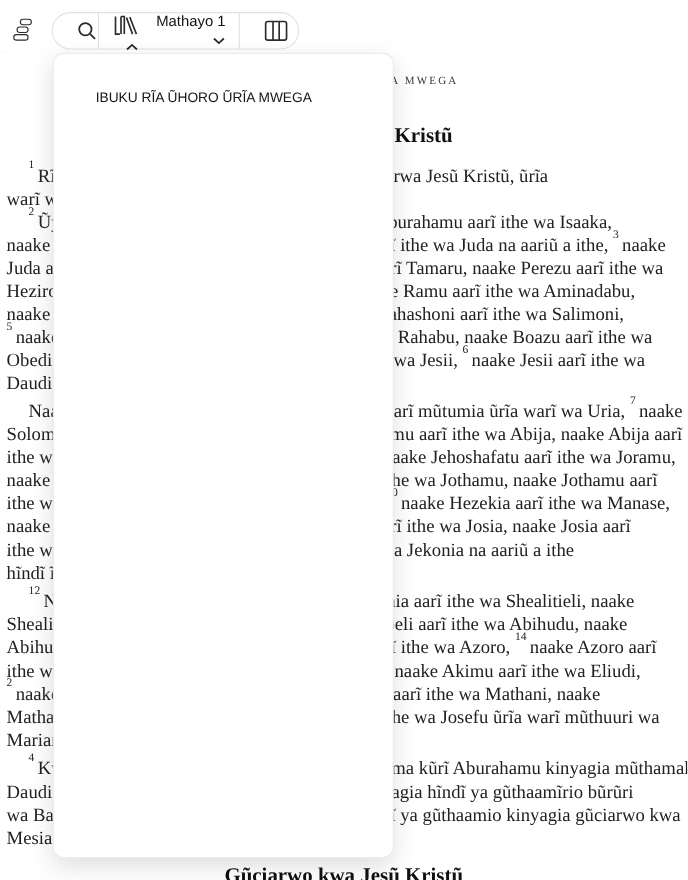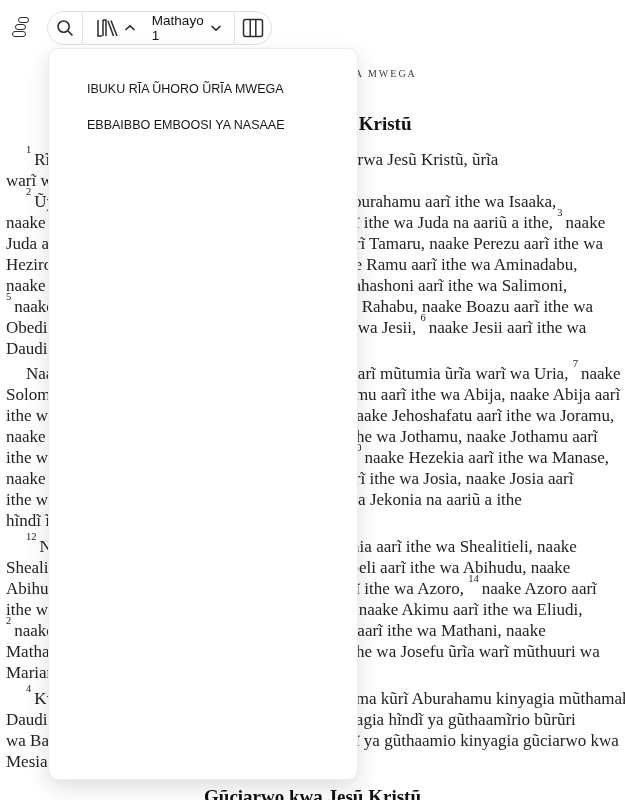--- a/index.html
+++ b/index.html
@@ -9,21 +9,21 @@
   .edge-strip{position:absolute;left:0;top:0;width:5px;height:800px;background:#d6d6d2;}
   
   .topbar{position:absolute;left:0;top:0;width:625px;height:48px;background:#fff;}
   .logo{position:absolute;left:11px;top:17px;width:22px;height:22px;}
   .logo .bar{position:absolute;height:4px;border:1.6px solid #2b2b2b;border-radius:3px;background:#fff;}
   .logo .b1{left:7px;top:0;width:9px;}
   .logo .b2{left:4px;top:7px;width:9px;}
   .logo .b3{left:1px;top:14px;width:12px;}
   .pill{position:absolute;left:47px;top:11px;width:225px;height:34px;border:1px solid #e2e2e2;
         border-radius:17px;background:#fff;display:flex;align-items:center;box-sizing:border-box;}
-  .pill .sect{display:flex;align-items:center;height:100%;cursor:pointer;}
+  .pill .sect{display:flex;align-items:flex-end;height:100%;cursor:pointer;flex-direction:column;}
   .pill .div{width:1px;height:33px;background:#e2e2e2;align-self:center;}
   .srch{width:41px;justify-content:center;}
   .vers{padding:0 10px 0 12px;gap:5px;}
   .chap{padding:0 12px 0 6px;gap:6px;font-size:13.5px;color:#111;}
   .parl{width:44px;justify-content:center;}
   svg{display:block;}
   
   .reader{position:absolute;left:0;top:48px;width:625px;height:752px;background:#fff;}
   .vheader{position:absolute;left:0;top:20px;width:625px;text-align:center;
            font-family:"Liberation Serif",serif;font-size:10px;letter-spacing:2px;color:#3a3a3a;}
@@ -147,16 +147,15 @@
           <div class="vline">Daudi, na njiarwa ikũmi na inya kuuma Daudi kinyagia hĩndĩ ya gũthaamĩrio bũrũri</div>
           <div class="vline">wa Babuloni, na njiarwa ikũmi na inya kuuma hĩndĩ ya gũthaamio kinyagia gũciarwo kwa</div>
           <div class="vline">Mesia.</div>
         </div>
       </div>
     <div class="h-bottom">Gũciarwo kwa Jesũ Kristũ</div>
   </div>
 
   <div class="menu">
       <div class="mitem">IBUKU RĨA ŨHORO ŨRĨA MWEGA</div>
-      <div class="mitem">EBBAIBBO EMBOOSI YA NASAAE</div>
     </div>
 
 </div>
 
 </body></html>

